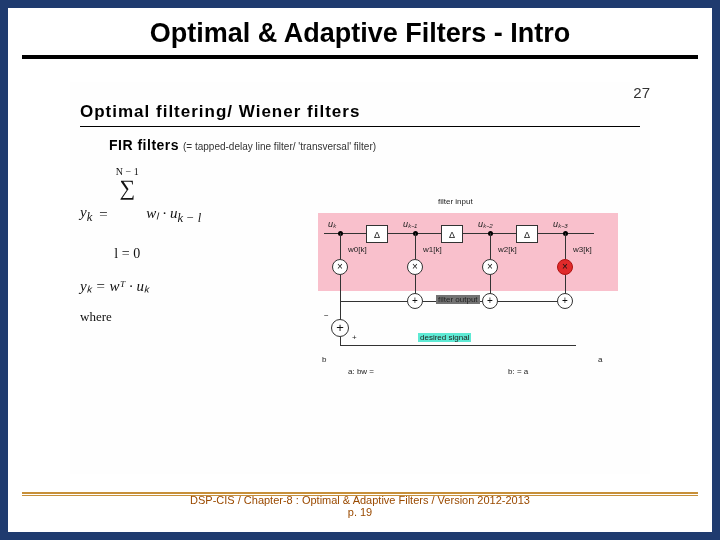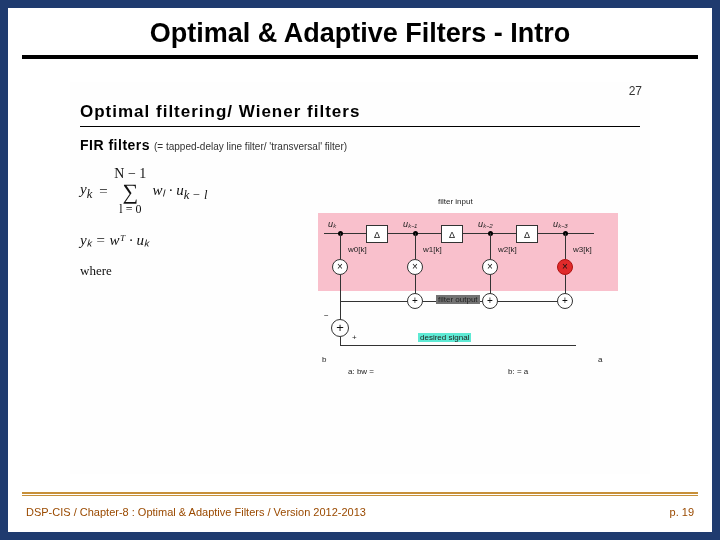--- a/index.html
+++ b/index.html
@@ -36,40 +36,41 @@
     top: 74px;
     left: 62px;
     right: 62px;
     bottom: 58px;
     background: #fefefe;
     padding: 6px 10px 6px 10px;
   }
   .page-no {
     position: absolute;
     top: 2px;
-    right: 8px;
-    font-size: 12px;
+    right: 0;
+    font-size: 15px;
     color: #333;
   }
   .inner-heading {
     font-size: 17px;
     font-weight: bold;
     letter-spacing: 1px;
     color: #000;
     margin-top: 14px;
   }
   .inner-rule {
     height: 1px;
     background: #000;
     margin: 4px 0 10px 0;
   }
   .inner-sub {
     font-size: 14px;
     color: #000;
     margin-bottom: 6px;
+    margin-left: 29px;
   }
   .inner-sub .strong { font-weight: bold; letter-spacing: 0.5px; }
   .inner-sub .paren { font-size: 10px; color: #333; }
   .content-row {
     display: flex;
     gap: 18px;
     align-items: flex-start;
   }
   .formulas {
     width: 220px;
@@ -84,23 +85,23 @@
     align-items: center;
     gap: 6px;
   }
   .sum {
     display: inline-flex;
     flex-direction: column;
     align-items: center;
     font-style: normal;
     line-height: 1;
   }
-  .sum .top { font-size: 14px; }
+  .sum .top { font-size: 10px; }
   .sum .sigma { font-size: 22px; }
-  .sum .bot { font-size: 12px; }
+  .sum .bot { font-size: 14px; margin-top: 48px; }
   .where { font-style: normal; font-size: 13px; }
   .vec-row {
     border: 1px solid #888;
     border-radius: 3px;
     padding: 3px 6px;
     font-size: 12px;
     background: #fdfdfd;
     margin: 6px 0;
   }
   .diagram {
@@ -186,20 +187,21 @@
     background: #c7903a;
   }
   .footer {
     position: absolute;
     left: 18px; right: 18px;
     bottom: 14px;
     display: flex;
     justify-content: space-between;
     align-items: center;
     font-size: 11px;
+    flex-direction: column;
   }
   .footer .left { color: #9a4a00; }
   .footer .right { color: #9a4a00; }
 </style>
 </head>
 <body>
 
 <div class="slide">
 
   <div class="title">Optimal &amp; Adaptive Filters - Intro</div>

